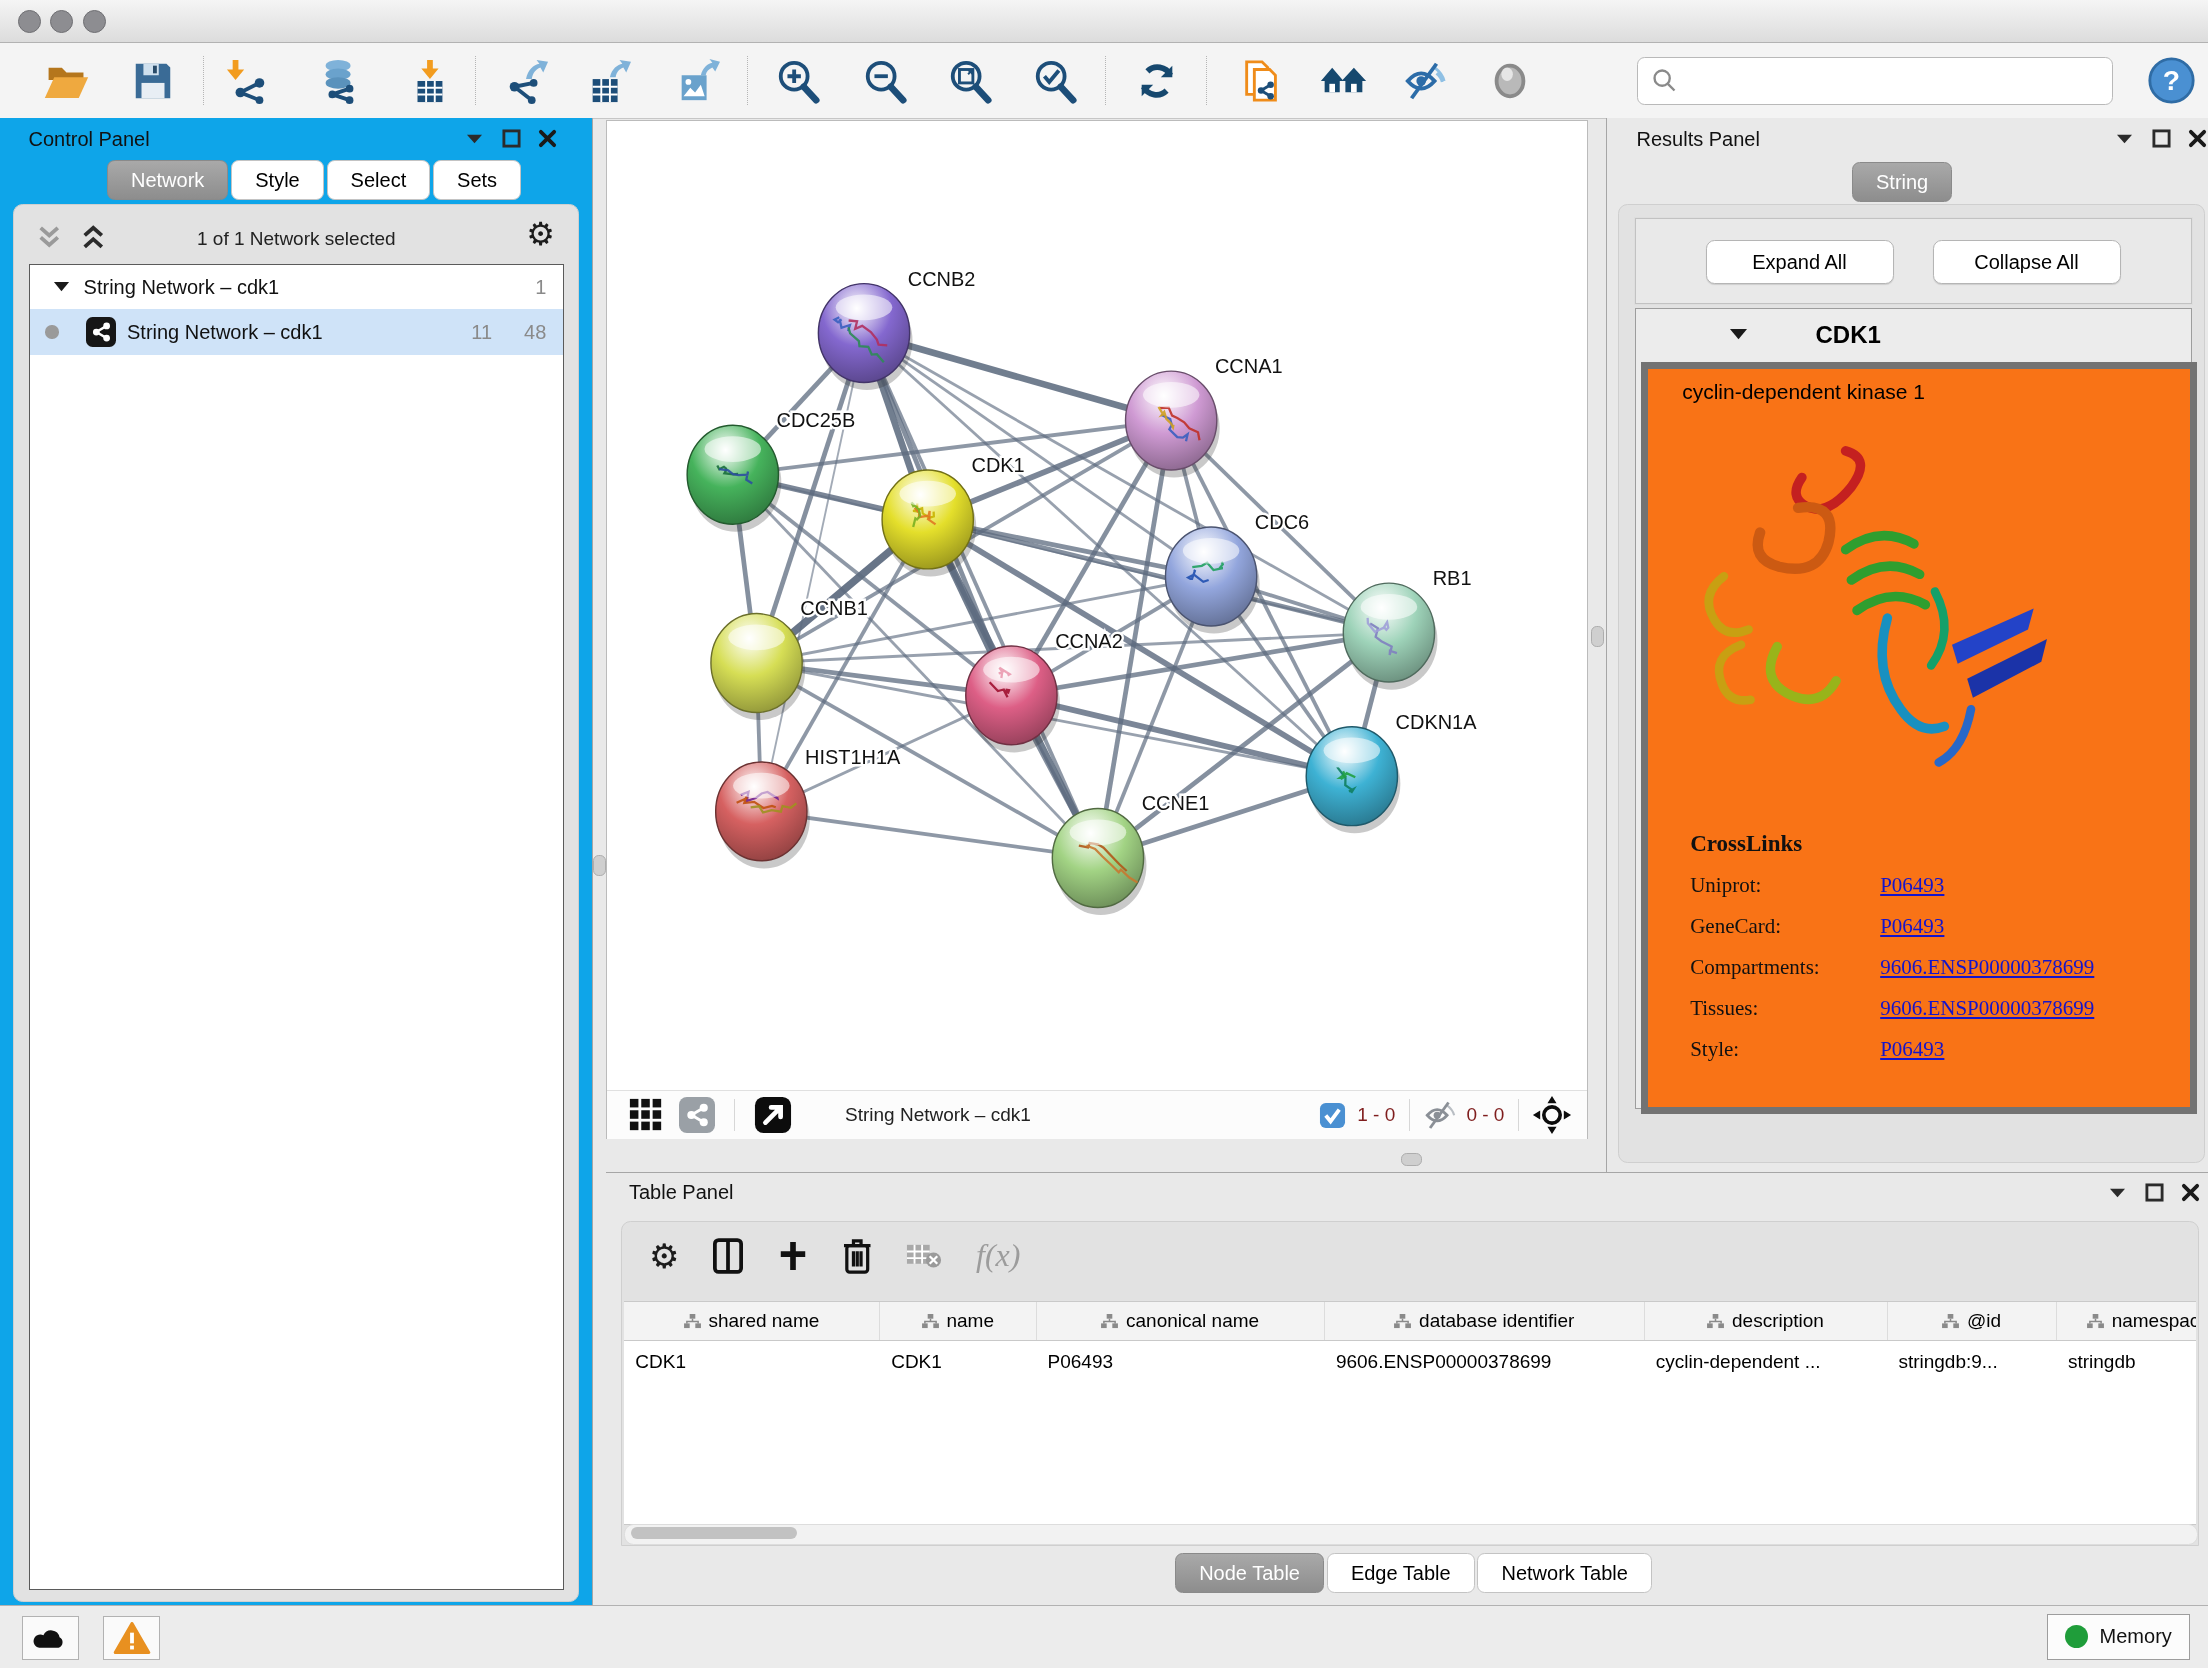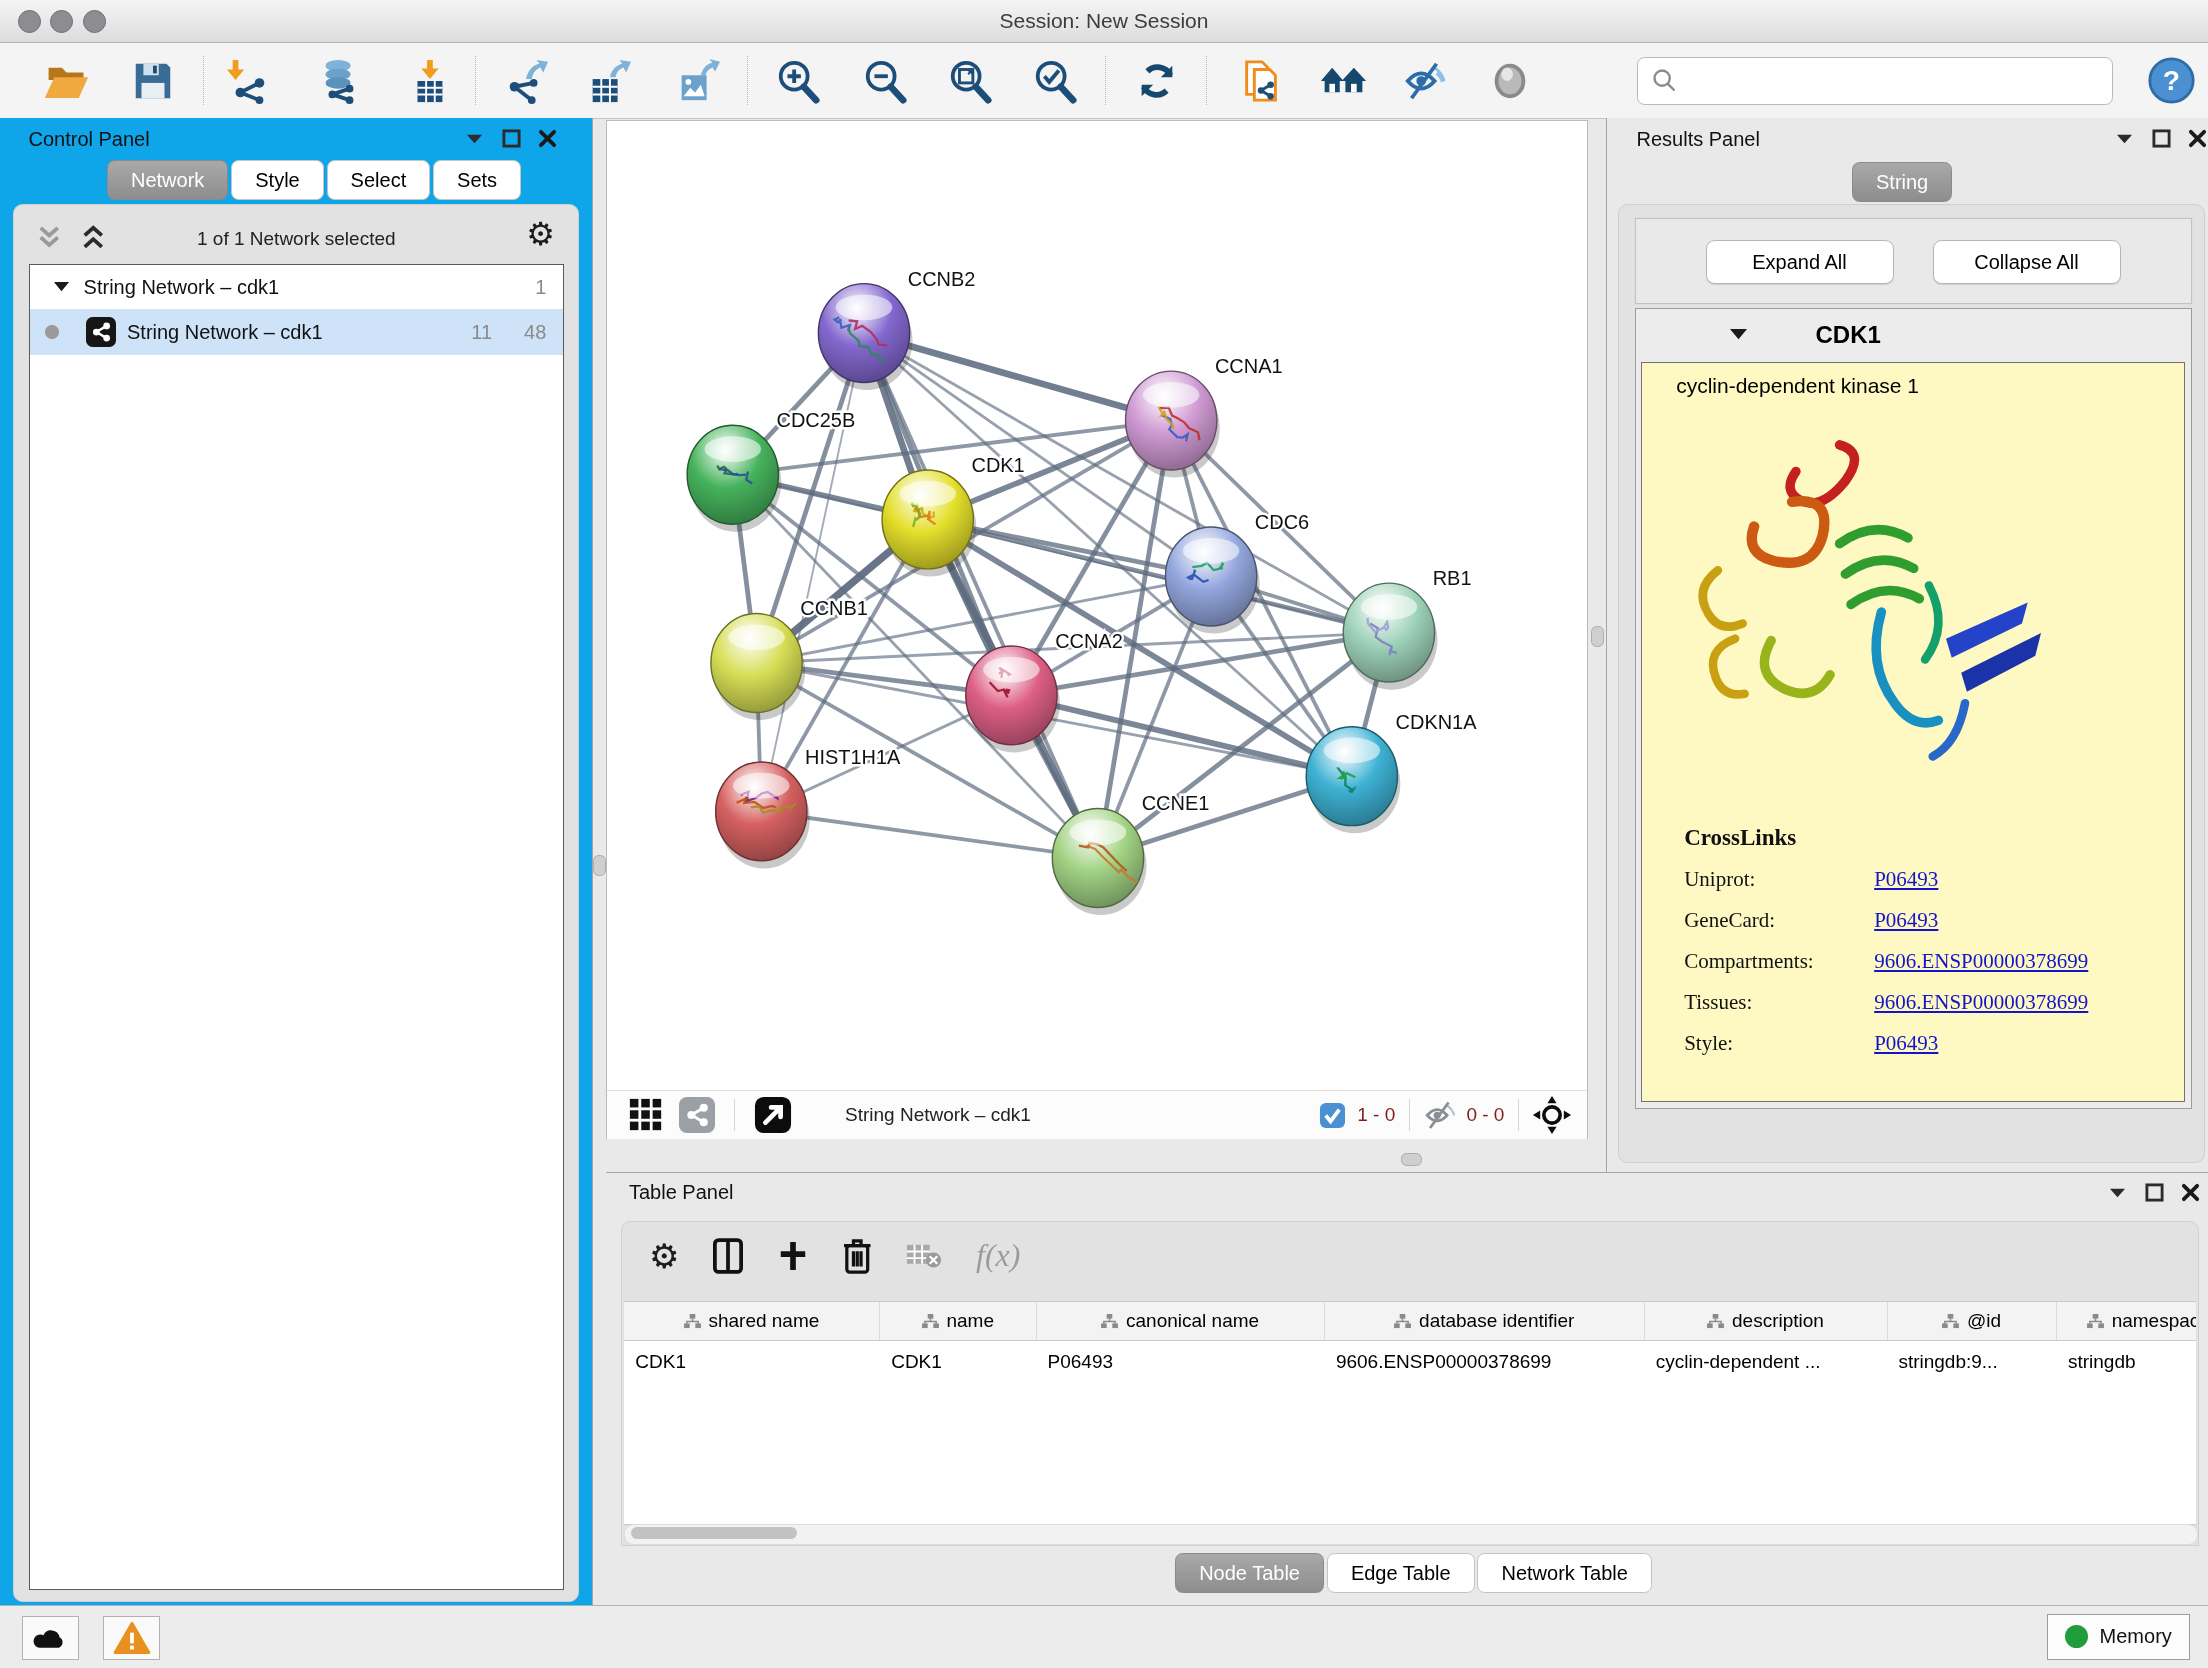--- a/index.html
+++ b/index.html
@@ -49,21 +49,21 @@
     border:1px solid #adadad;}
   .splitter-oval.h{width:19px;height:11.4px;}
   
   #results-panel{left:1606px;top:118px;width:602px;height:1054px;background:#e9e9e9;
     border-left:1px solid #a6a6a6;box-sizing:border-box;}
   .rbtn{height:42px;background:#fff;border:1px solid #b5b5b5;border-radius:8.6px;
     font-size:20px;display:flex;align-items:center;justify-content:center;
     box-shadow:0 1px 1px rgba(0,0,0,.12);}
   #expand-box{background:#e9e9e9;border:1.9px solid #c2c2c2;outline:1px solid #dedede;}
   #cdk1-box{background:#ececec;border:1px solid #9d9d9d;}
-  #cdk1-sub{background:#fef9c3;border:1px solid #737373;}
+  #cdk1-sub{background:#f97316;border:7px solid #737373;}
   #crosslinks{font-family:"Liberation Serif",serif;color:#111;}
   #crosslinks .xl-title{font-size:23px;font-weight:bold;}
   .xl-row{display:flex;font-size:21px;margin-top:16px;}
   .xl-row .xl-label{width:190px;}
   .xl-row a{color:#1414cc;text-decoration:underline;}
   
   #table-panel{left:606px;top:1172px;width:1603px;height:434px;background:#e9e9e9;
     border-top:1px solid #a6a6a6;box-sizing:border-box;}
   #tbl-tray{left:15px;top:48px;width:1576px;height:323px;background:#e2e2e2;
     border:1px solid #cfcfcf;border-radius:9.5px 9.5px 0 0;}
@@ -90,21 +90,20 @@
   .gear{font-size:28.5px;color:#1c1c1c;line-height:1;}
   svg{display:block;}
 </style>
 </head>
 <body>
 
 <div id="titlebar" class="abs">
   <div class="traffic abs" style="left:18px"></div>
   <div class="traffic abs" style="left:50px"></div>
   <div class="traffic abs" style="left:83px"></div>
-  <div id="win-title" class="abs">Session: New Session</div>
 </div>
 
 <div id="toolbar" class="abs">
   <div class="tbtn abs" style="left:40px">
     <svg width="49" height="46" viewBox="0 0 52 48">
       <path d="M7 10h14l5 5h18v8H7z" fill="#b5761c"></path>
       <path d="M3 42 L13 20 H49 L39 42 Z" fill="#efa93f"></path>
     </svg>
   </div>
   <div class="tbtn abs" style="left:126px">

